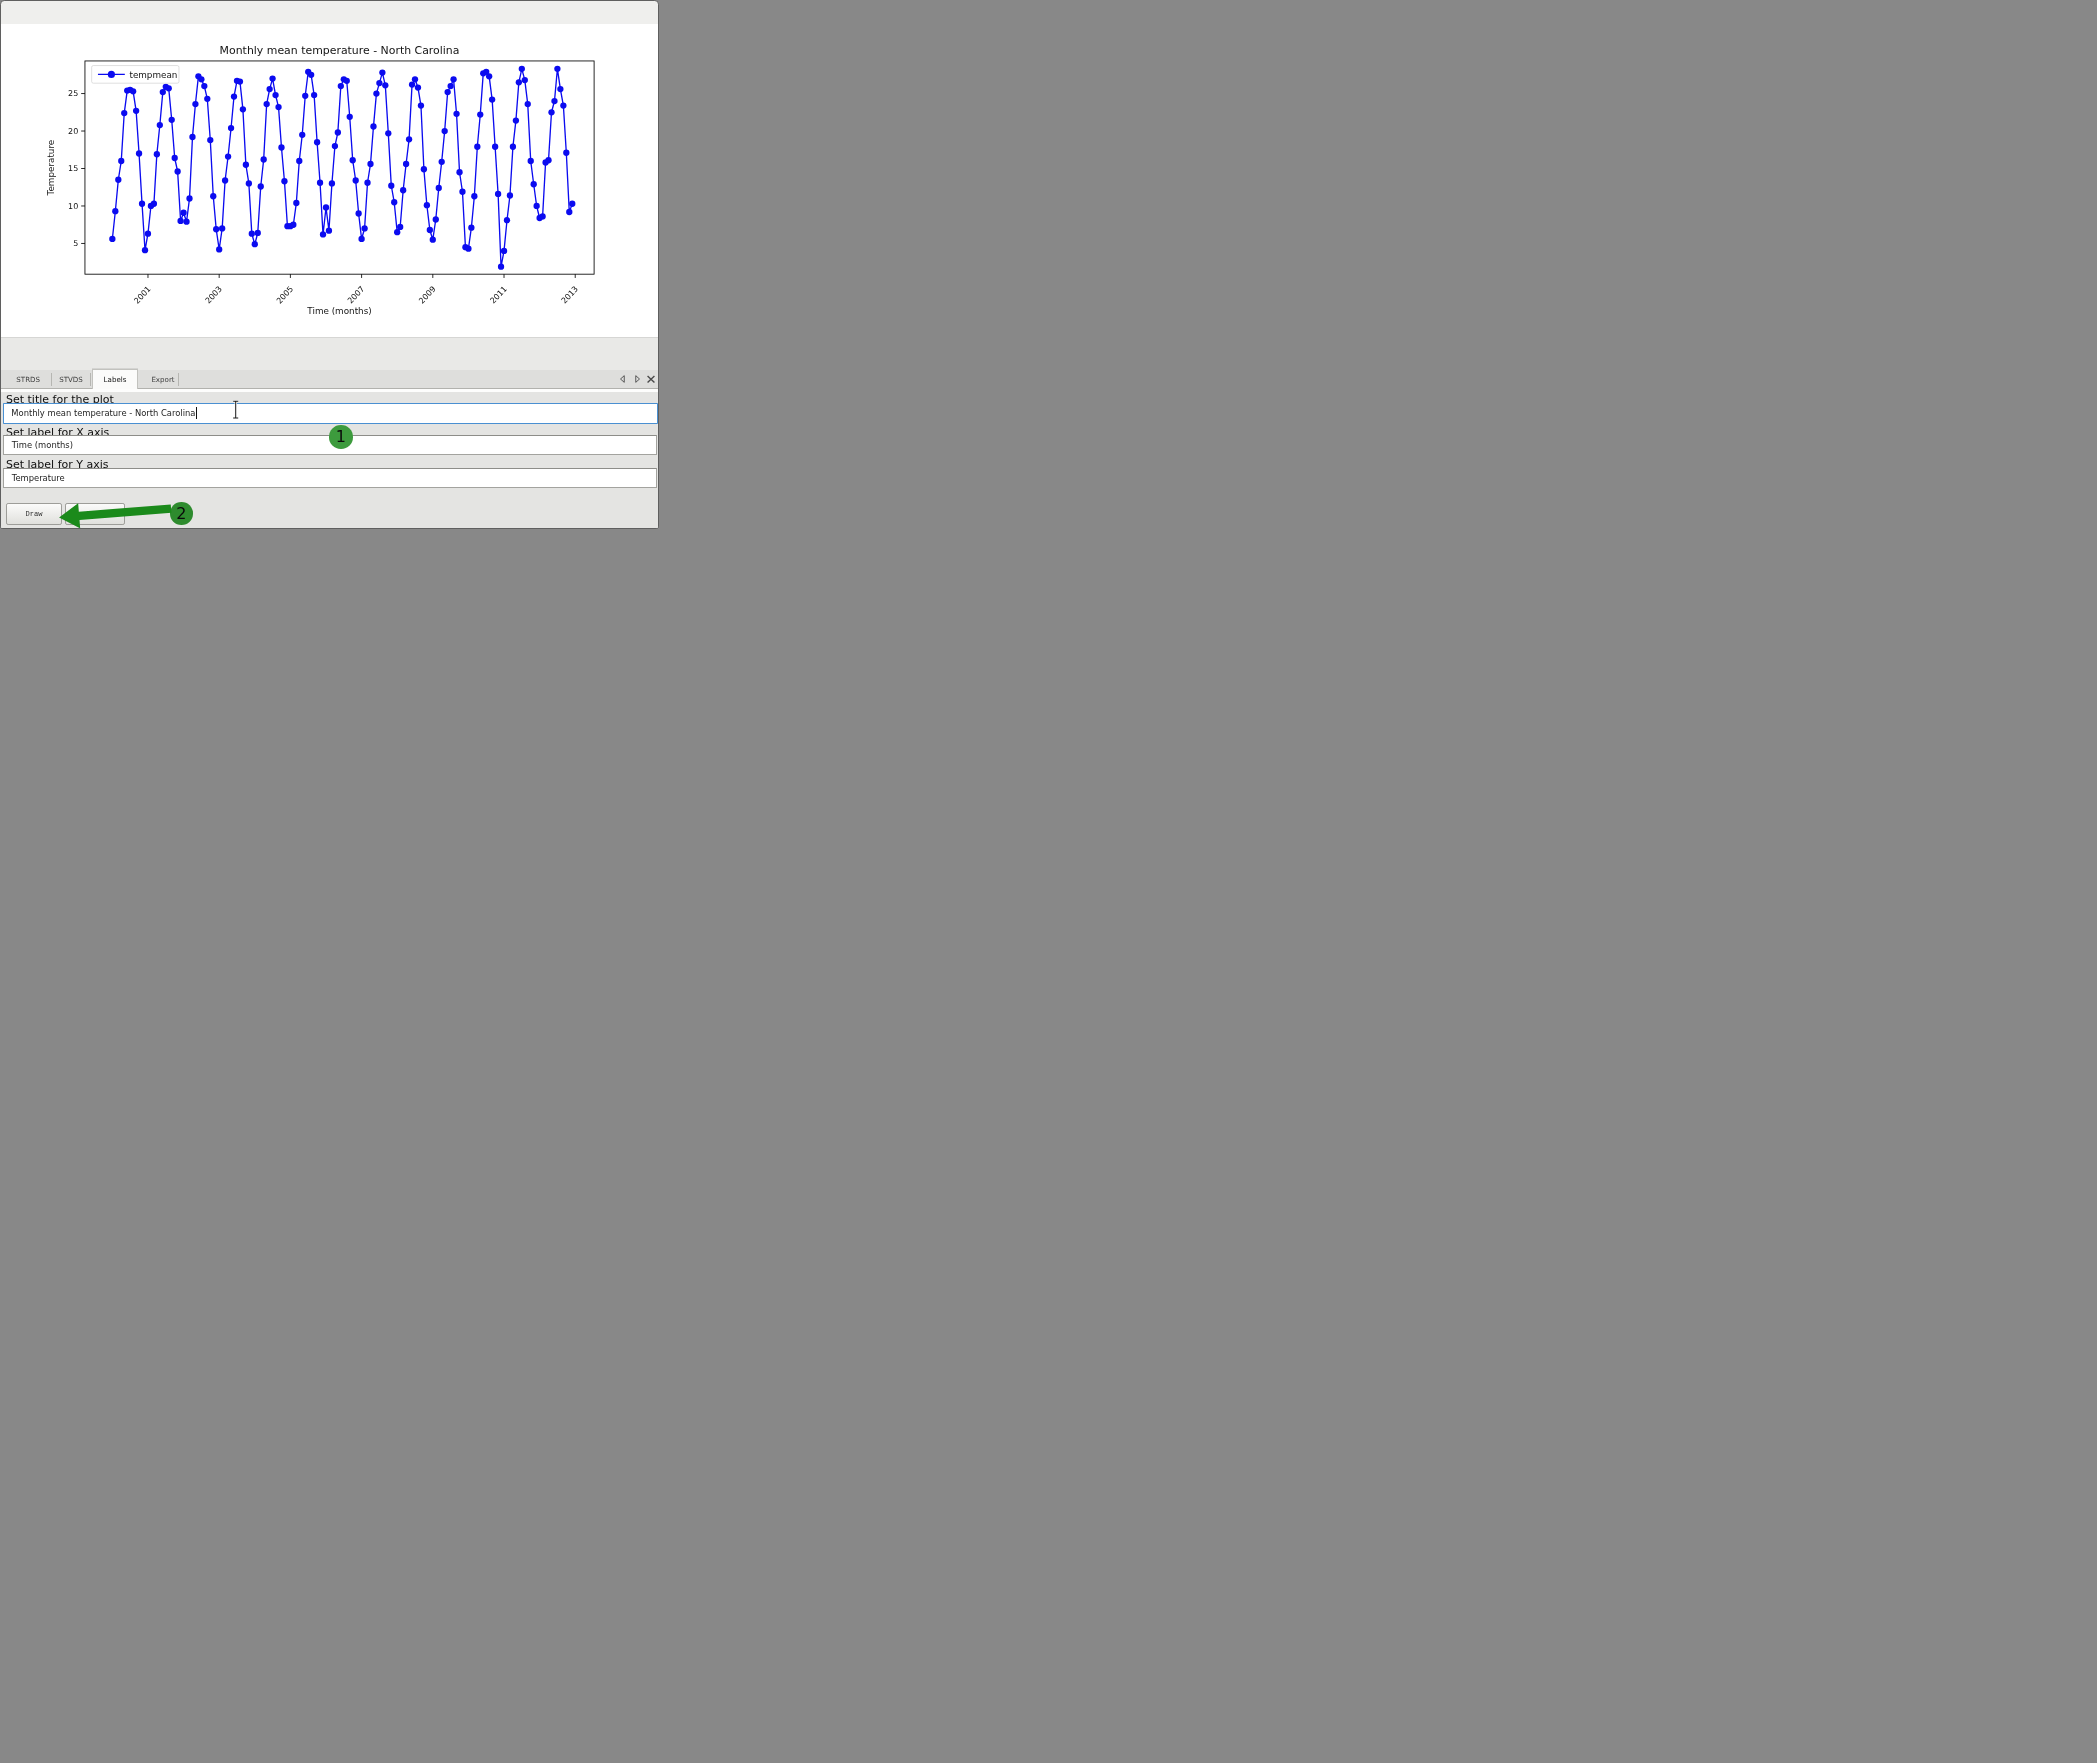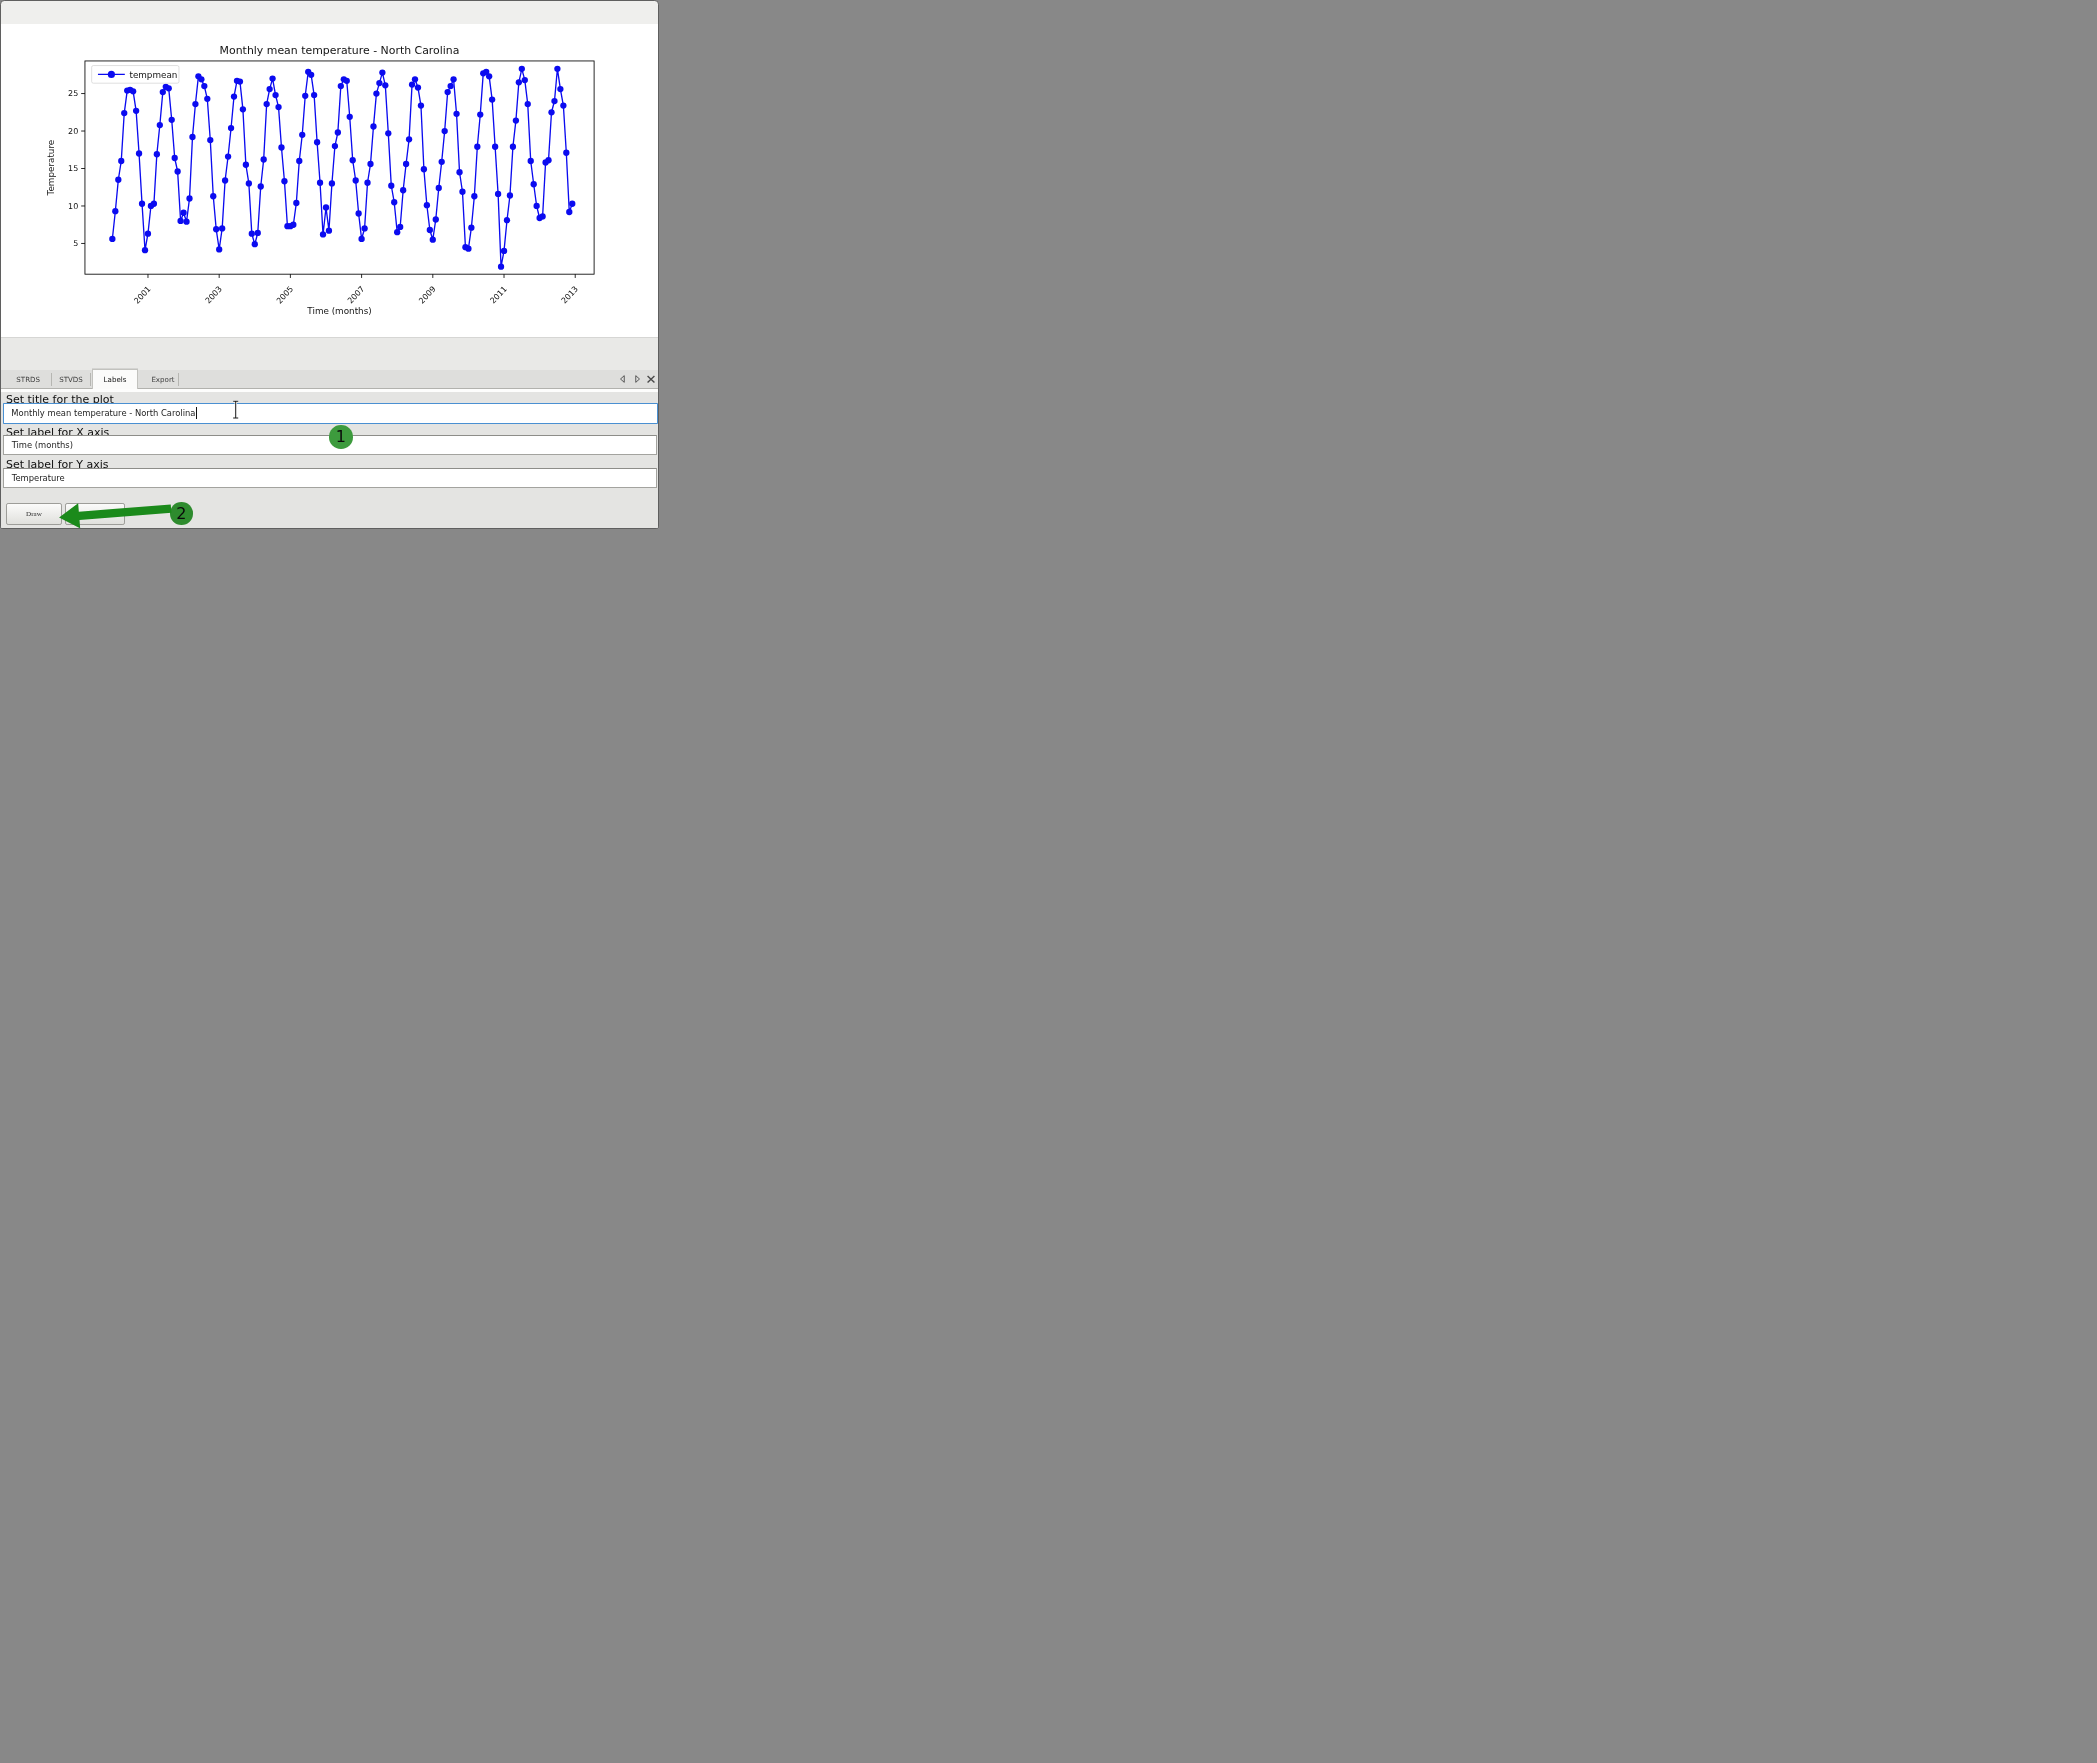--- a/index.html
+++ b/index.html
@@ -39,21 +39,21 @@
   
   .panel{position:absolute;left:0;top:391px;width:659px;height:138px;background:#e4e4e2;}
   .flabel{position:absolute;left:5px;font-size:11px;color:#0f0f0f;}
   .textfield{position:absolute;background:#fff;display:flex;align-items:center;
              font-size:8.4px;color:#1c1c1c;padding-left:7.6px;box-sizing:border-box;}
   .tf-plain{left:2.1px;width:654px;height:20px;border:0.4px solid #a3a39f;border-top-color:#8d8d89;}
   .tf-focus{left:1.7px;width:655px;height:21px;border:1.3px solid #4a90d2;border-radius:0.8px;}
   .caret{display:inline-block;width:0.8px;height:11.3px;background:#111;margin-left:0.8px;}
   .btn{position:absolute;top:502px;height:22px;background:linear-gradient(#fbfbfa,#e0e0dc);
        border:0.4px solid #9d9d99;border-radius:2.1px;font-size:7.1px;color:#2e2e2e;
-       display:flex;align-items:center;justify-content:center;font-family:Liberation Serif, serif;}
+       display:flex;align-items:center;justify-content:center;font-family:Liberation Mono, monospace;}
   
   .anno{position:absolute;border-radius:50%;display:flex;align-items:center;justify-content:center;
         color:#0a0a0a;font-size:16px;}
   .anno1{left:328px;top:424px;width:23.5px;height:23.5px;background:#3d9b3d;}
   .anno2{left:169px;top:501px;width:22.7px;height:22.7px;background:#2e8b2e;}
   .overlay{position:absolute;left:0;top:0;pointer-events:none;}
   svg text{font-family:"DejaVu Sans","Liberation Sans",sans-serif;}
 </style>
 </head>
 <body>

